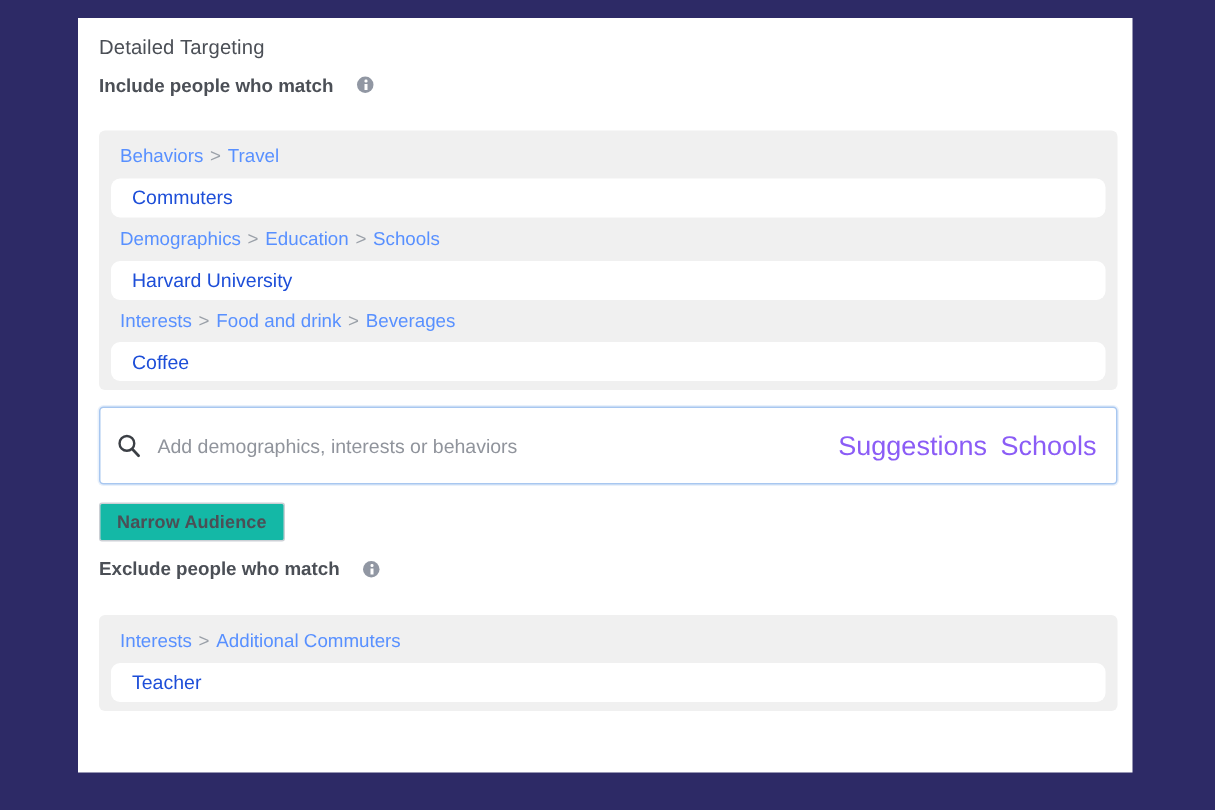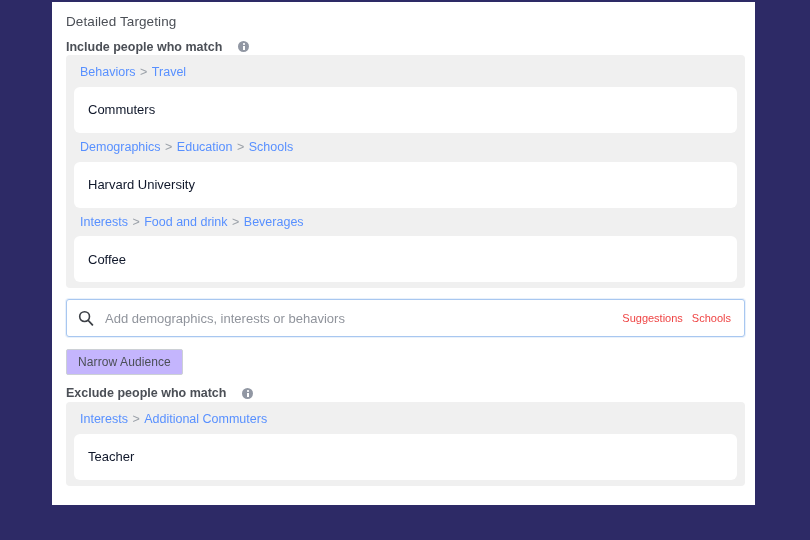--- a/index.html
+++ b/index.html
@@ -11,21 +11,21 @@
     width: 810px;
     height: 540px;
     background: #2d2a66;
     font-family: "Liberation Sans", "DejaVu Sans", sans-serif;
     overflow: hidden;
   }
 
   #app {
     position: absolute;
     left: 52px;
-    top: 2px;
+    top: 12px;
     width: 703px;
     height: 503px;
     background: #ffffff;
     overflow: hidden;
     box-sizing: border-box;
   }
 
   .inner {
     position: absolute;
     left: 14px;
@@ -79,21 +79,21 @@
     top: 4.6px;
     width: 1.6px;
     height: 4px;
     background: #ffffff;
   }
 
   
   .group {
     background: #f0f0f0;
     border-radius: 4px;
-    margin-top: 2px;
+    margin-top: 24px;
     padding: 3px 0 6px 0;
     width: 679px;
     box-sizing: border-box;
   }
 
   .breadcrumb {
     font-size: 12.5px;
     padding: 8px 0 7px 14px;
     color: #8d949e;
     line-height: 1.1;
@@ -104,34 +104,34 @@
   }
   .breadcrumb .sep {
     color: #9aa0a8;
     padding: 0 1px;
   }
 
   .pill {
     background: #ffffff;
     border-radius: 6px;
     margin: 0 8px;
-    height: 46px;
+    height: 26px;
     display: flex;
     align-items: center;
     padding-left: 14px;
     font-size: 13px;
-    color: #0f172a;
+    color: #1d4ed8;
     box-sizing: border-box;
   }
 
   
   .search-box {
     margin-top: 11px;
     width: 679px;
-    height: 38px;
+    height: 52px;
     box-sizing: border-box;
     border: 1px solid #a8c7f0;
     border-radius: 3px;
     background: #ffffff;
     display: flex;
     align-items: center;
     padding: 0 10px 0 11px;
     box-shadow: 0 0 0 1px rgba(168,199,240,0.25);
   }
   .search-icon {
@@ -145,38 +145,38 @@
     font-size: 13px;
     color: #90949c;
     padding-left: 11px;
     white-space: nowrap;
     overflow: hidden;
   }
   .search-actions {
     flex: 0 0 auto;
     display: flex;
     gap: 9px;
-    font-size: 11px;
-    color: #ef4444;
+    font-size: 18px;
+    color: #8b5cf6;
     padding-right: 3px;
   }
 
   
   .narrow-btn {
     margin-top: 12px;
     display: inline-flex;
     align-items: center;
     justify-content: center;
     height: 26px;
     padding: 0 11px;
-    background: #c4b5fd;
+    background: #14b8a6;
     border: 1px solid #ccd0d5;
     border-radius: 2px;
     font-size: 12px;
-    font-weight: normal;
+    font-weight: bold;
     color: #4b4f56;
     letter-spacing: 0.1px;
     box-sizing: border-box;
   }
 </style>
 </head>
 <body>
 
 <div id="app">
   <div class="inner">

